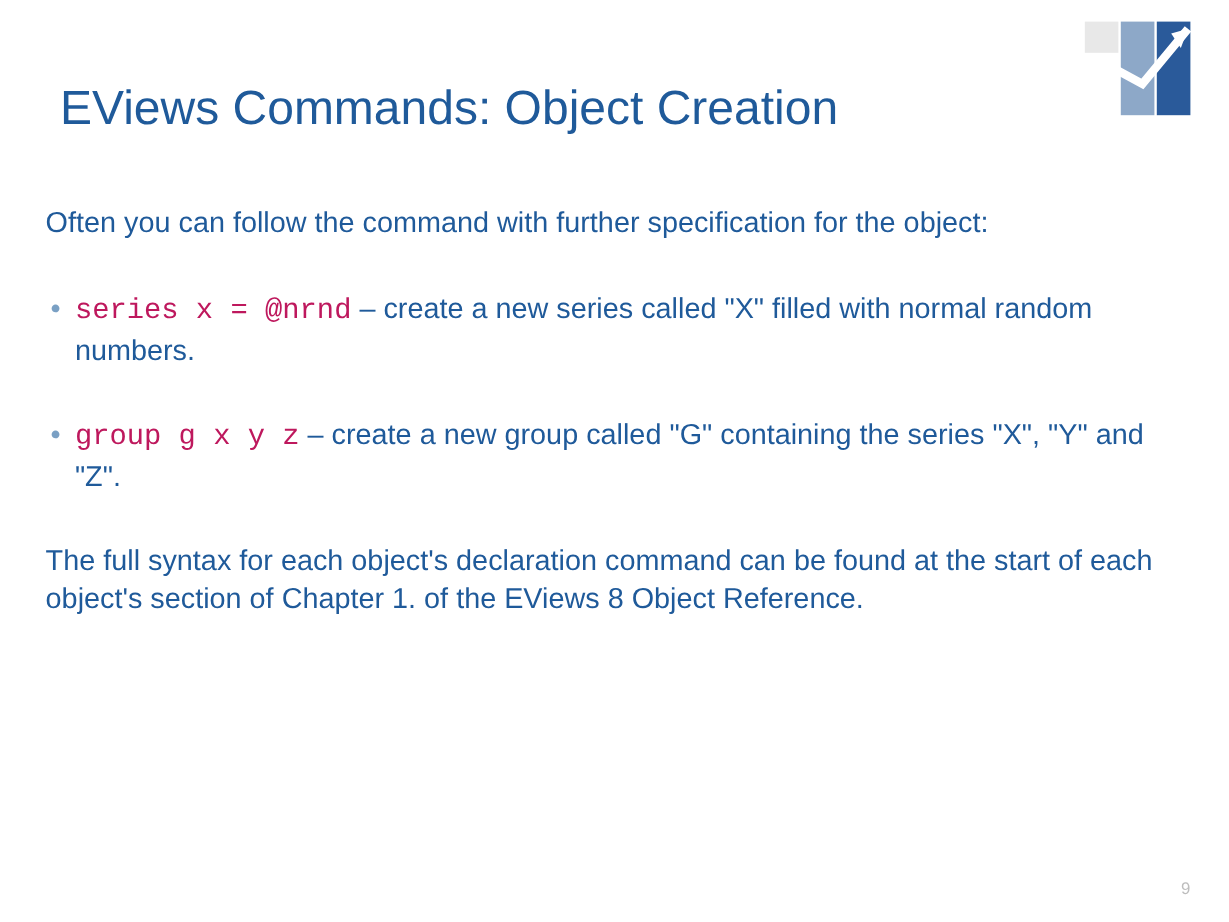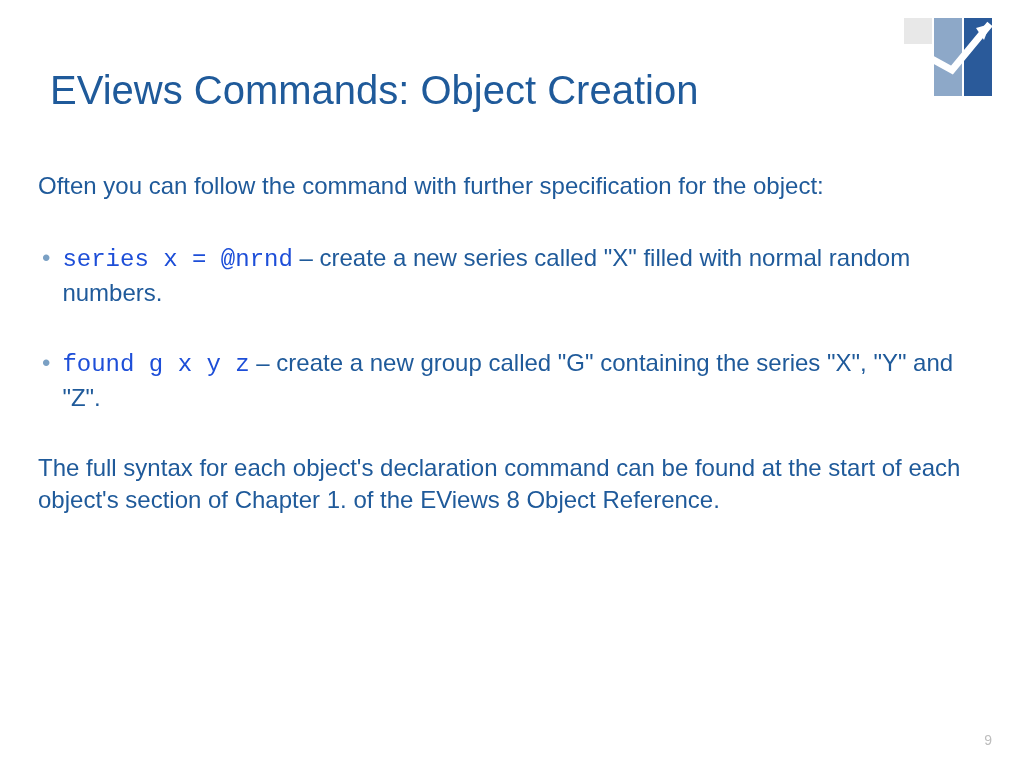--- a/index.html
+++ b/index.html
@@ -81,21 +81,21 @@
     .bullet-mark {
       color: #7aa0c4;
       margin-right: 12px;
       line-height: 1.35;
     }
     .bullet-body {
       flex: 1;
     }
     .code {
       font-family: "Courier New", Courier, monospace;
-      color: #1d4ed8;
+      color: #be185d;
     }
     .dash {
       color: #1f5a9a;
     }
     .footer-note {
       margin-top: 0;
     }
     .pagenum {
       position: absolute;
       bottom: 20px;
@@ -125,20 +125,20 @@
   <div class="bullet">
     <div class="bullet-mark">•</div>
     <div class="bullet-body">
       <span class="code">series x = @nrnd</span><span class="dash"> – </span><span>create a new series called "X" filled with normal random numbers.</span>
     </div>
   </div>
 
   <div class="bullet">
     <div class="bullet-mark">•</div>
     <div class="bullet-body">
-      <span class="code">found g x y z</span><span class="dash"> – </span><span>create a new group called "G" containing the series "X", "Y" and "Z".</span>
+      <span class="code">group g x y z</span><span class="dash"> – </span><span>create a new group called "G" containing the series "X", "Y" and "Z".</span>
     </div>
   </div>
 
   <div class="footer-note">The full syntax for each object's declaration command can be found at the start of each object's section of Chapter 1. of the EViews 8 Object Reference.</div>
 </div>
 
 <div class="pagenum">9</div>
 
 </body></html>

